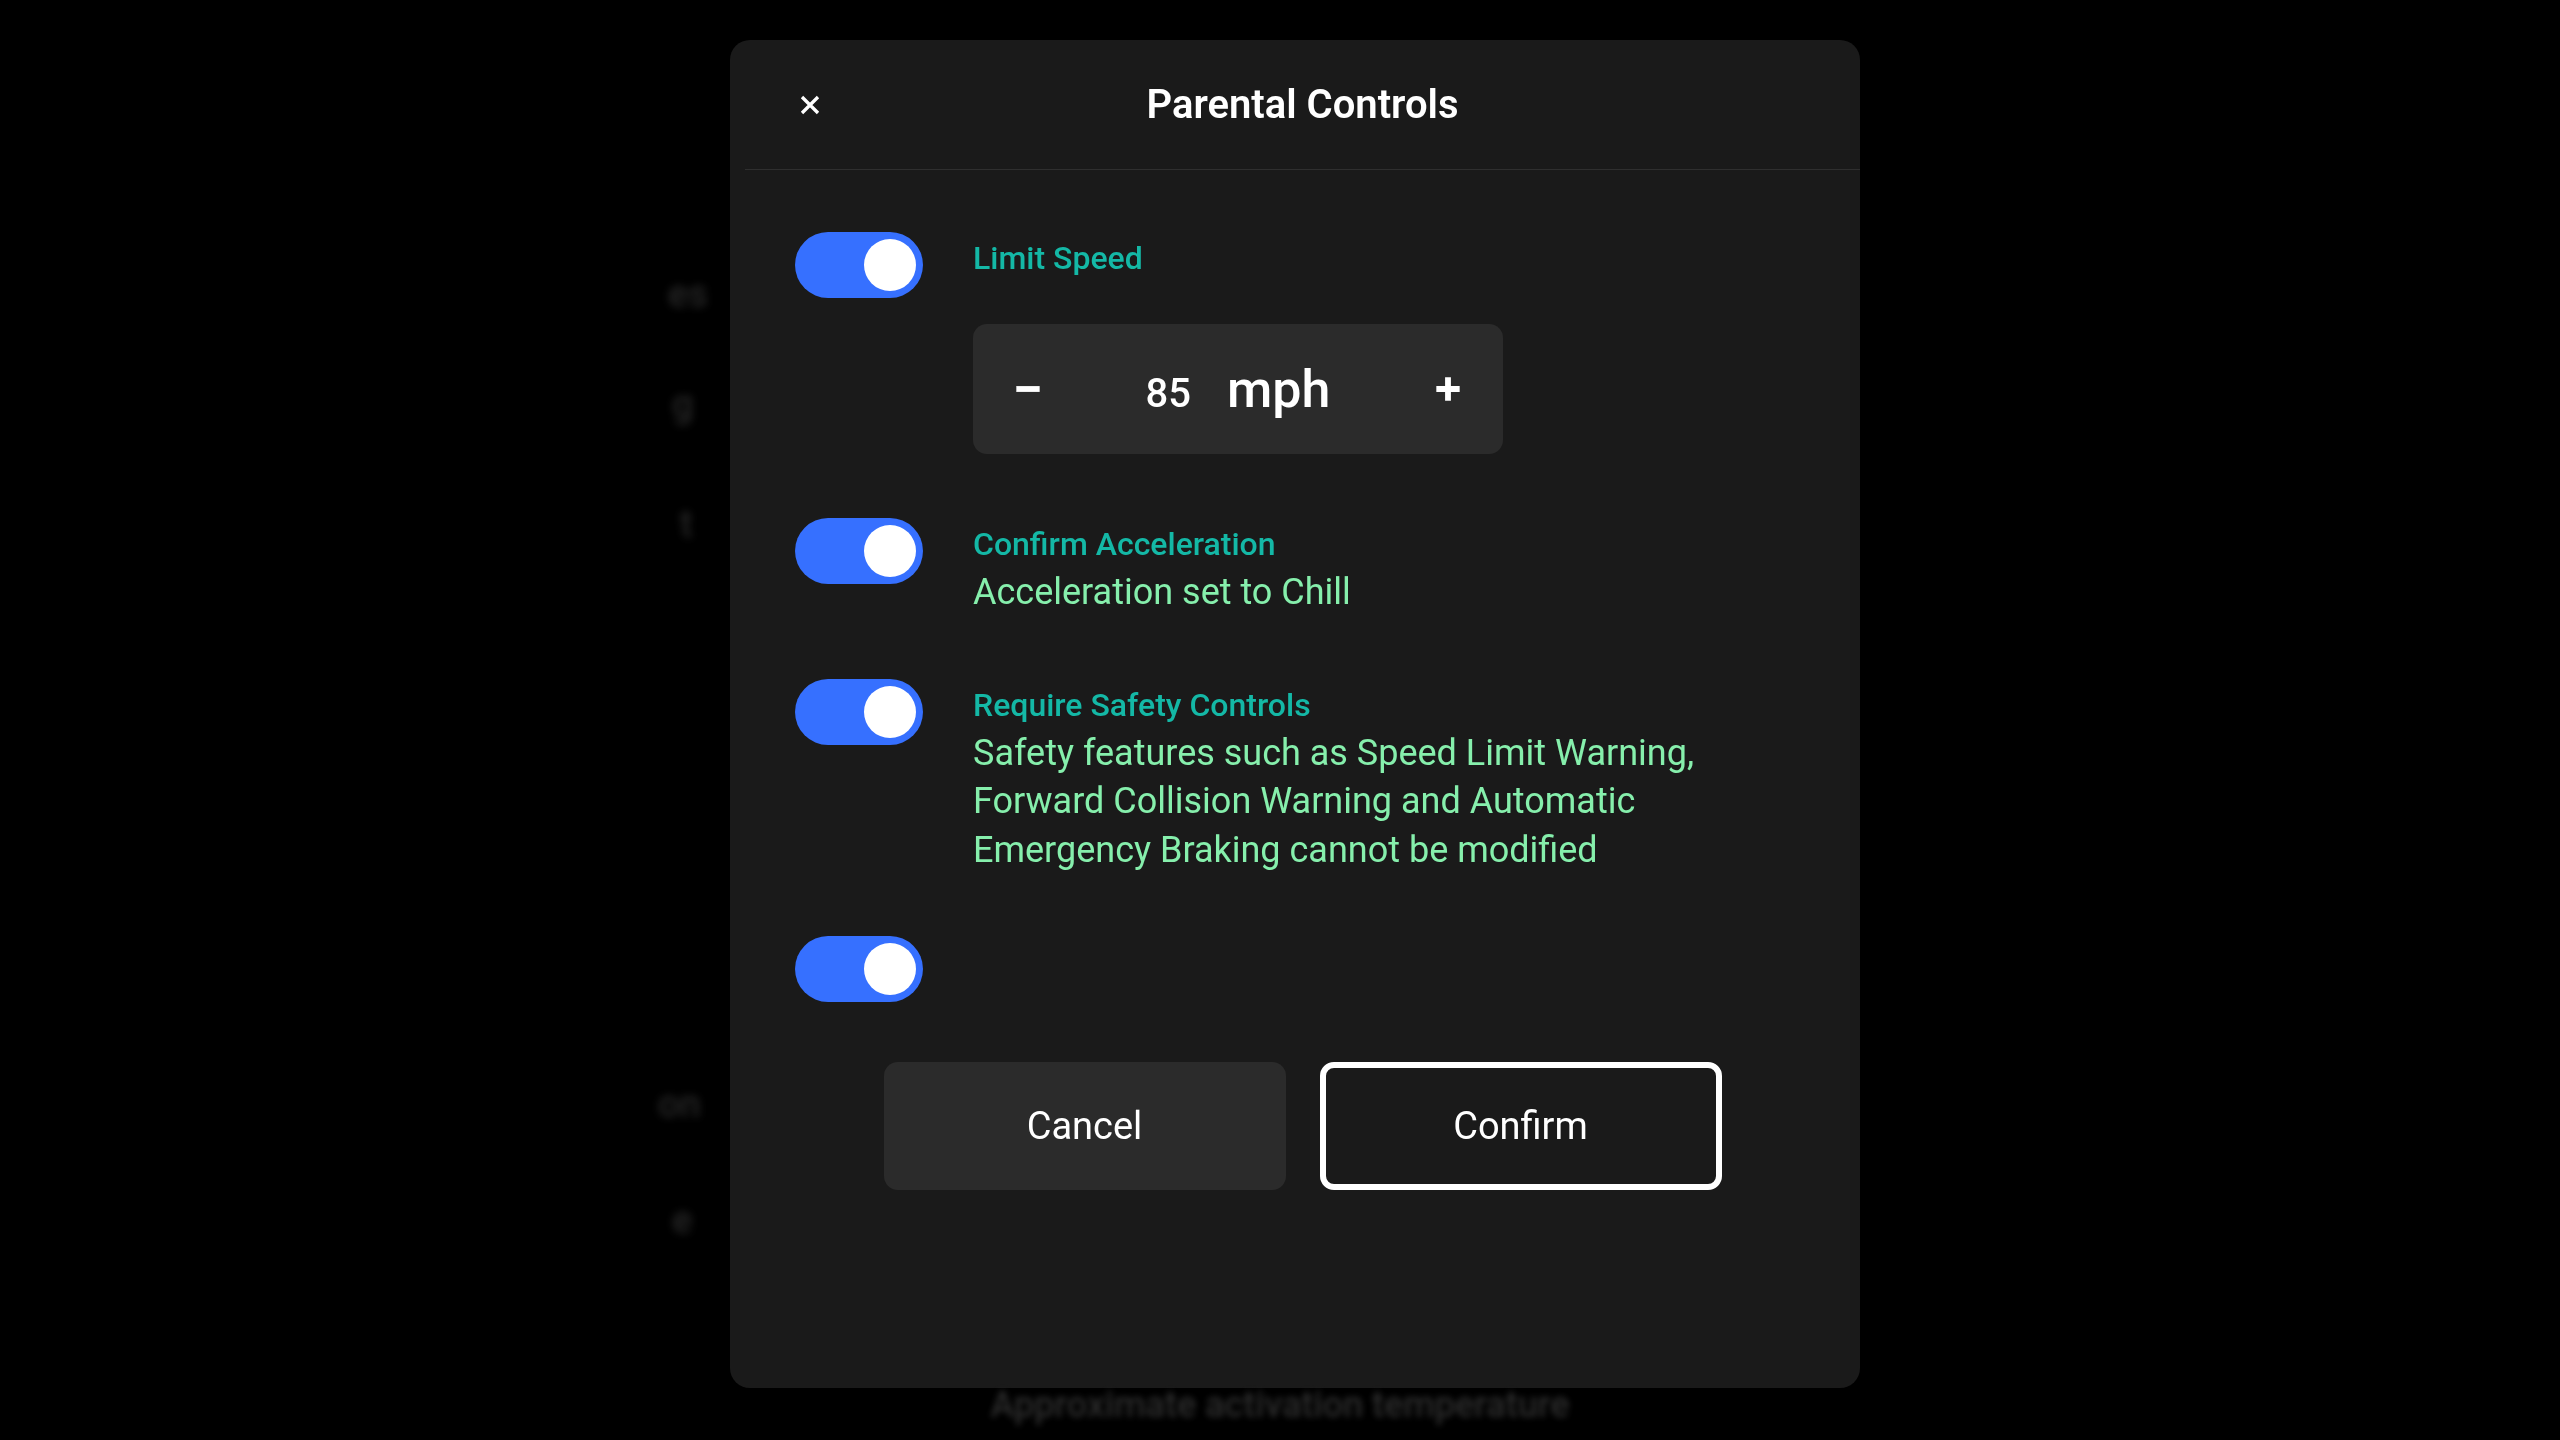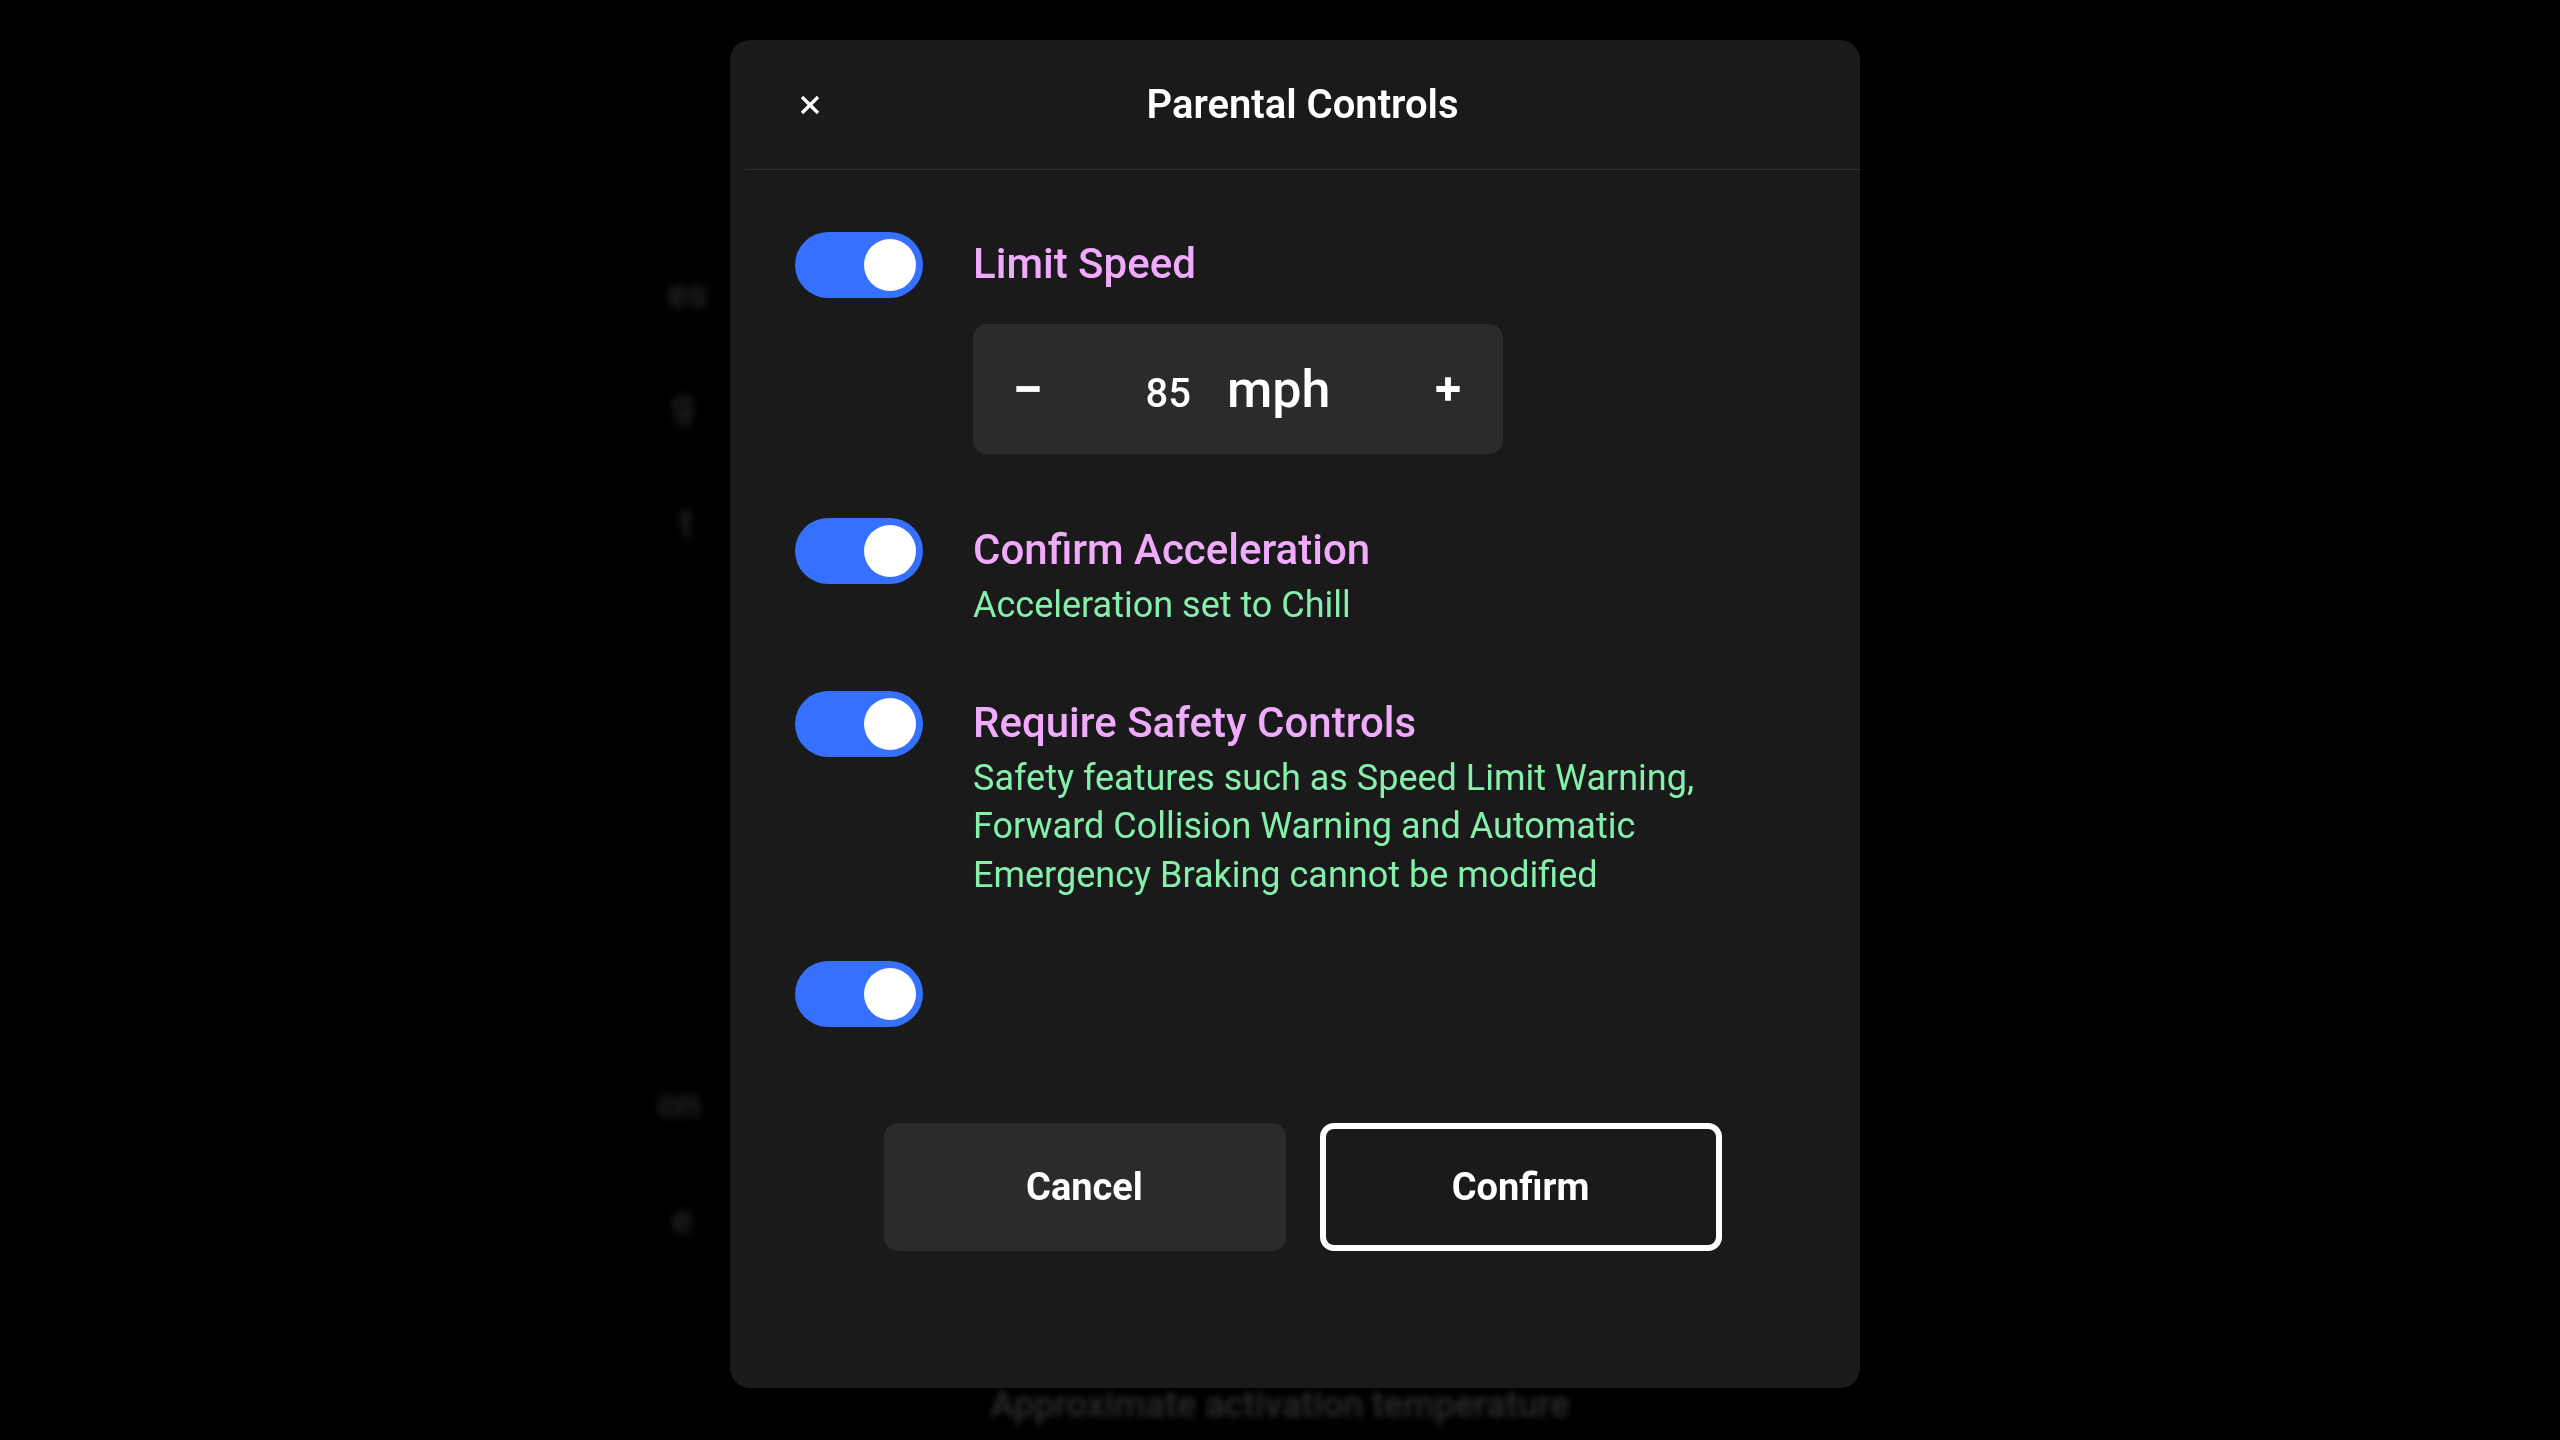--- a/index.html
+++ b/index.html
@@ -87,22 +87,22 @@
     background: #fff;
     border-radius: 50%;
     top: 7px;
     right: 7px;
   }
   .setting-text {
     flex: 1;
     padding-top: 8px;
   }
   .setting-label {
-    color: #f0abfc;
-    font-size: 42px;
+    color: #14b8a6;
+    font-size: 32px;
     font-weight: 500;
     line-height: 1.25;
   }
   .setting-desc {
     color: #86efac;
     font-size: 36px;
     font-weight: 400;
     line-height: 1.35;
     margin-top: 4px;
   }
@@ -149,23 +149,22 @@
     margin-top: 56px;
   }
   .footer-btn {
     width: 402px;
     height: 128px;
     border-radius: 14px;
     display: flex;
     align-items: center;
     justify-content: center;
     font-size: 38px;
-    font-weight: 700;
-    cursor: pointer;
-    margin-top: 36px;
+    font-weight: 400;
+    cursor: pointer;
   }
   .btn-cancel {
     background: #2b2b2b;
     color: #fff;
   }
   .btn-confirm {
     background: transparent;
     color: #fff;
     border: 6px solid #ffffff;
   }

